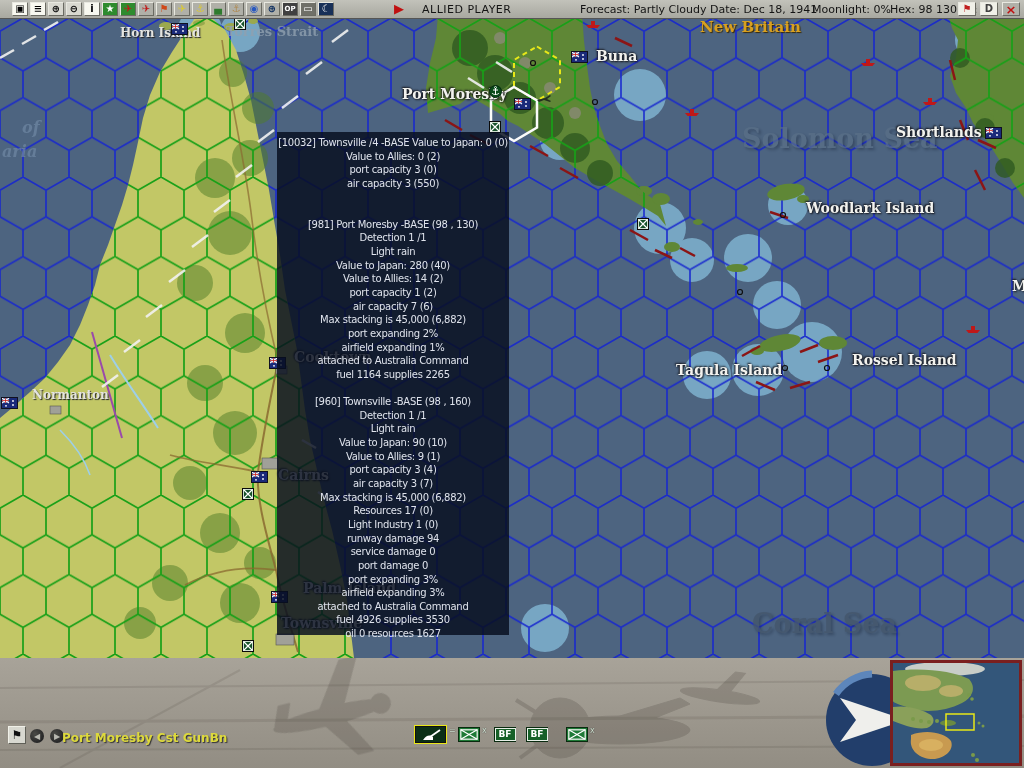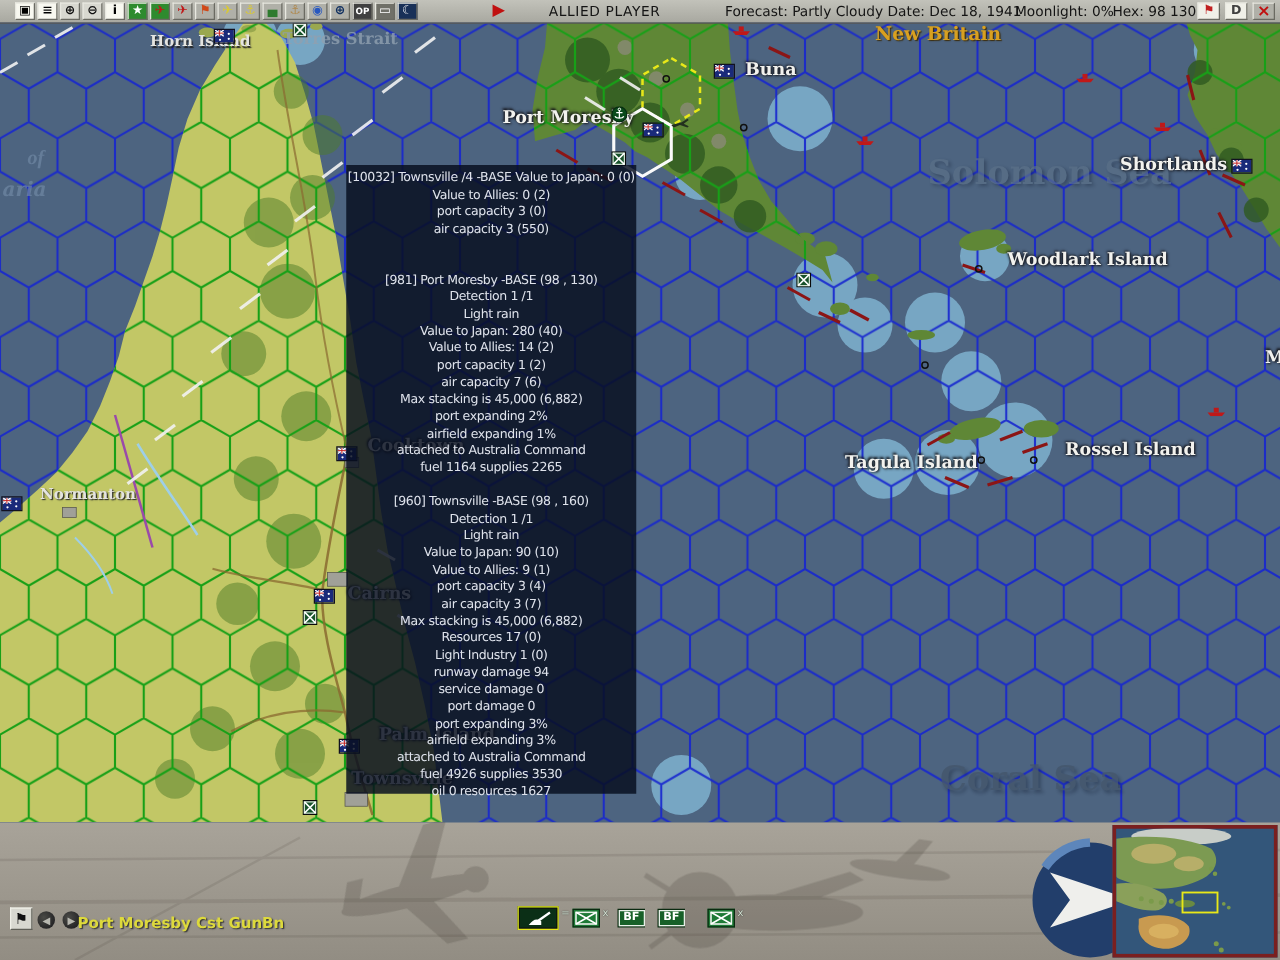--- a/index.html
+++ b/index.html
@@ -111,21 +111,21 @@
         <div class="tb-btn" style="background: rgb(112, 112, 104);">
           <span class="tb-glyph" style="color: rgb(255, 255, 255);">▭</span>
         </div>
         <div class="tb-btn" style="background: rgb(24, 48, 88);">
           <span class="tb-glyph" style="color: rgb(255, 255, 255);">☾</span>
         </div>
       </div>
     <div id="turn-btn">
         <span class="tb-glyph" style="color:#c01010;font-size:13px;">▶</span>
       </div>
-    <span class="tb-text" style="left:422px;letter-spacing:.5px;margin-left:17px;">ALLIED PLAYER</span>
+    <span class="tb-text" style="left:422px;letter-spacing:.5px;">ALLIED PLAYER</span>
     <span class="tb-text" style="left:580px;">Forecast: Partly Cloudy</span>
     <span class="tb-text" style="left:710px;">Date: Dec 18, 1941</span>
     <span class="tb-text" style="left:812px;">Moonlight: 0%</span>
     <span class="tb-text" style="left:890px;">Hex: 98 130  SL:</span>
     <div id="toolbar-right">
         <div class="tb-btn" style="background: rgb(240, 240, 232);">
           <span class="tb-glyph" style="color: rgb(192, 32, 32);">⚑</span>
         </div>
         <div class="tb-btn" style="background: rgb(240, 240, 232);">
           <span class="tb-glyph" style="color: rgb(64, 64, 64);">D</span>
@@ -299,21 +299,21 @@
           <circle cx="595" cy="84" r="2.5"></circle>
       </g>
 
       <polygon points="537,28.5 560,42 560,69 537,82.5 514,69 514,42" fill="none" stroke="#e8e818" stroke-width="2" stroke-dasharray="5,4"></polygon>
       <polygon points="514,69 537,82.5 537,109.5 514,123 491,109.5 491,82.5" fill="none" stroke="#fafafa" stroke-width="2.5"></polygon>
     </svg>
 
     <div id="label-layer">
         <div class="mlabel town" style="left: 120px; top: -4px; margin-top: 12px;">Horn Island</div>
         <div class="mlabel sea-small" style="left: 226px; top: 6px;">Torres Strait</div>
-        <div class="mlabel sea-faded" style="left: 22px; top: 100px; font-family: Liberation Serif, serif;">of</div>
+        <div class="mlabel sea-faded" style="left: 22px; top: 100px;">of</div>
         <div class="mlabel sea-faded" style="left: 2px; top: 124px;">aria</div>
         <div class="mlabel town-big" style="left: 402px; top: 68px;">Port Moresby</div>
         <div class="mlabel town-big" style="left: 596px; top: 30px;">Buna</div>
         <div class="mlabel region" style="left: 700px; top: 0px;">New Britain</div>
         <div class="mlabel sea-large" style="left: 742px; top: 105px;">Solomon Sea</div>
         <div class="mlabel town-big" style="left: 896px; top: 106px;">Shortlands</div>
         <div class="mlabel town-big" style="left: 806px; top: 182px;">Woodlark Island</div>
         <div class="mlabel town-big" style="left: 852px; top: 334px;">Rossel Island</div>
         <div class="mlabel town-big" style="left: 676px; top: 344px;">Tagula Island</div>
         <div class="mlabel town" style="left: 32px; top: 370px;">Normanton</div>

